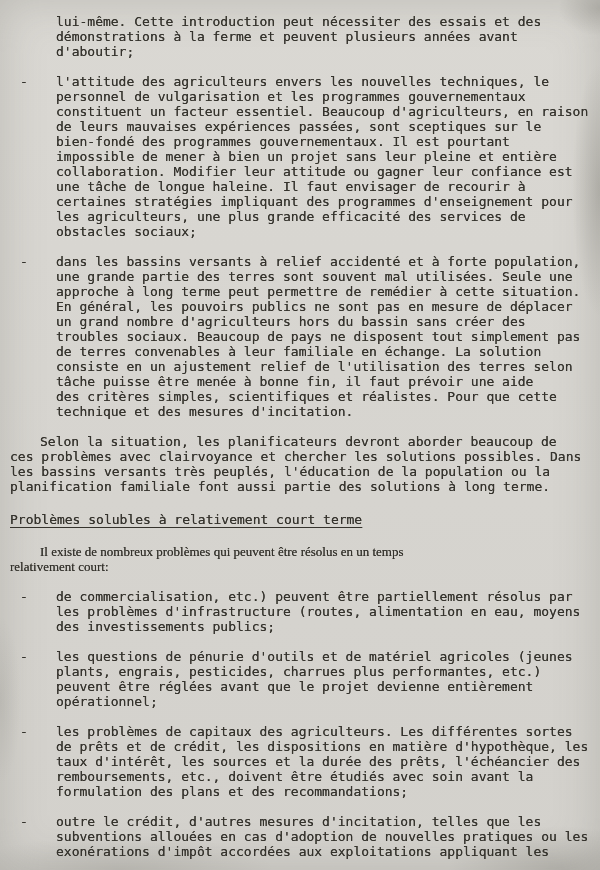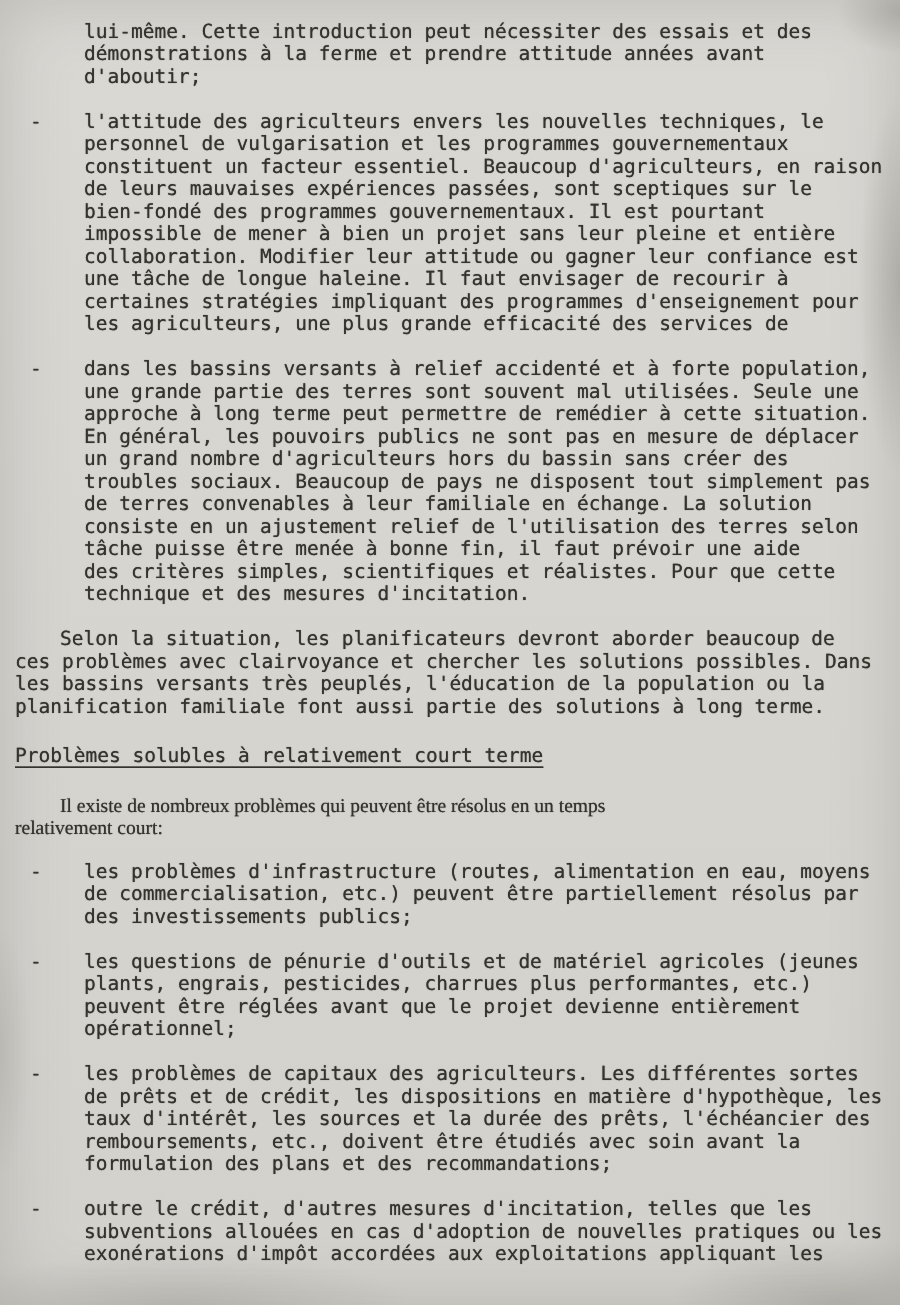--- a/index.html
+++ b/index.html
@@ -51,35 +51,36 @@
   }
   .heading + .para { margin-top: 17px; font-family: Liberation Serif, serif; }
 </style>
 </head>
 <body style="--paper: #d8d6d1; --ink: #35332d;">
 
 <div class="page">
   <div>
       <div class="block continuation">
         <div class="line">lui-même. Cette introduction peut nécessiter des essais et des</div>
-        <div class="line">démonstrations à la ferme et prendre attitude années avant</div>
+        <div class="line">démonstrations à la ferme et peuvent plusieurs années avant</div>
         <div class="line">d'aboutir;</div>
       </div>
       <div class="block list">
         <span class="marker">-</span>
         <div class="line">l'attitude des agriculteurs envers les nouvelles techniques, le</div>
         <div class="line">personnel de vulgarisation et les programmes gouvernementaux</div>
         <div class="line">constituent un facteur essentiel. Beaucoup d'agriculteurs, en raison</div>
         <div class="line">de leurs mauvaises expériences passées, sont sceptiques sur le</div>
         <div class="line">bien-fondé des programmes gouvernementaux. Il est pourtant</div>
         <div class="line">impossible de mener à bien un projet sans leur pleine et entière</div>
         <div class="line">collaboration. Modifier leur attitude ou gagner leur confiance est</div>
         <div class="line">une tâche de longue haleine. Il faut envisager de recourir à</div>
         <div class="line">certaines stratégies impliquant des programmes d'enseignement pour</div>
         <div class="line">les agriculteurs, une plus grande efficacité des services de</div>
+        <div class="line">obstacles sociaux;</div>
       </div>
       <div class="block list">
         <span class="marker">-</span>
         <div class="line">dans les bassins versants à relief accidenté et à forte population,</div>
         <div class="line">une grande partie des terres sont souvent mal utilisées. Seule une</div>
         <div class="line">approche à long terme peut permettre de remédier à cette situation.</div>
         <div class="line">En général, les pouvoirs publics ne sont pas en mesure de déplacer</div>
         <div class="line">un grand nombre d'agriculteurs hors du bassin sans créer des</div>
         <div class="line">troubles sociaux. Beaucoup de pays ne disposent tout simplement pas</div>
         <div class="line">de terres convenables à leur familiale en échange. La solution</div>
@@ -96,22 +97,22 @@
       </div>
       <div class="block heading">
         <div class="line">Problèmes solubles à relativement court terme</div>
       </div>
       <div class="block para">
         <div class="line first-indent">Il existe de nombreux problèmes qui peuvent être résolus en un temps</div>
         <div class="line">relativement court:</div>
       </div>
       <div class="block list">
         <span class="marker">-</span>
+        <div class="line">de commercialisation, etc.) peuvent être partiellement résolus par</div>
         <div class="line">les problèmes d'infrastructure (routes, alimentation en eau, moyens</div>
-        <div class="line">de commercialisation, etc.) peuvent être partiellement résolus par</div>
         <div class="line">des investissements publics;</div>
       </div>
       <div class="block list">
         <span class="marker">-</span>
         <div class="line">les questions de pénurie d'outils et de matériel agricoles (jeunes</div>
         <div class="line">plants, engrais, pesticides, charrues plus performantes, etc.)</div>
         <div class="line">peuvent être réglées avant que le projet devienne entièrement</div>
         <div class="line">opérationnel;</div>
       </div>
       <div class="block list">

